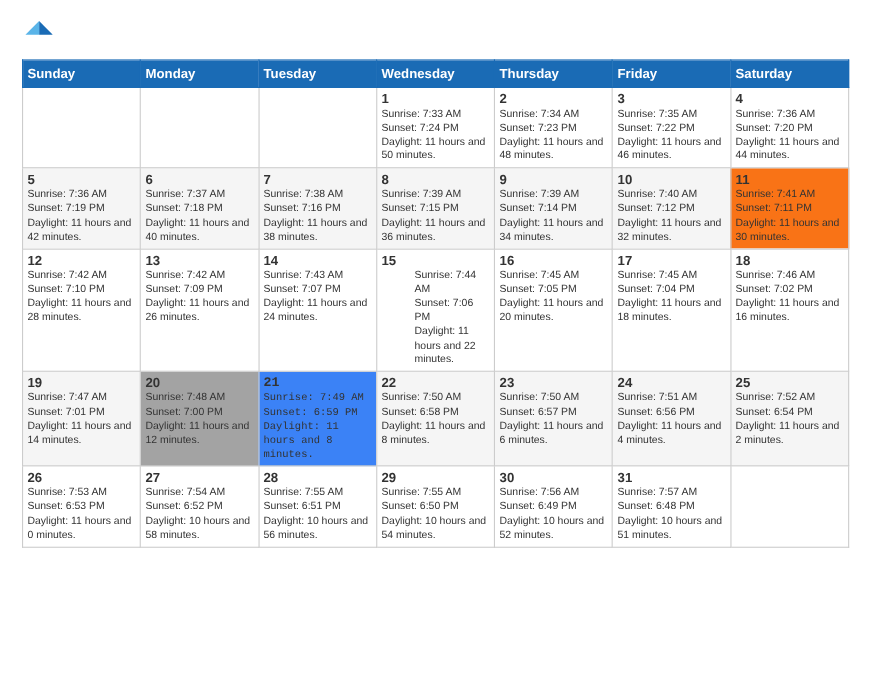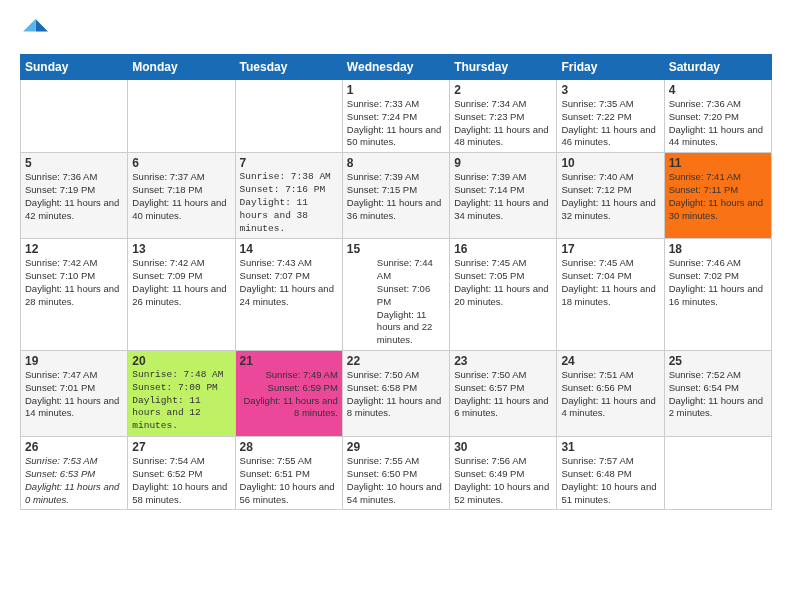--- a/index.html
+++ b/index.html
@@ -173,21 +173,21 @@
 Daylight: 11 hours and 42 minutes.</div>
           </td>
           <td style="background: rgb(245, 245, 245);">
             <span class="day-number">6</span>
             <div class="day-info" style="white-space: pre-line;">Sunrise: 7:37 AM
 Sunset: 7:18 PM
 Daylight: 11 hours and 40 minutes.</div>
           </td>
           <td style="background: rgb(245, 245, 245);">
             <span class="day-number">7</span>
-            <div class="day-info" style="white-space: pre-line; font-family: Liberation Mono, monospace;">Sunrise: 7:38 AM
+            <div class="day-info" style="white-space: pre-line;">Sunrise: 7:38 AM
 Sunset: 7:16 PM
 Daylight: 11 hours and 38 minutes.</div>
           </td>
           <td style="background: rgb(245, 245, 245);">
             <span class="day-number">8</span>
             <div class="day-info" style="white-space: pre-line;">Sunrise: 7:39 AM
 Sunset: 7:15 PM
 Daylight: 11 hours and 36 minutes.</div>
           </td>
           <td style="background: rgb(245, 245, 245);">
@@ -253,29 +253,29 @@
 Daylight: 11 hours and 16 minutes.</div>
           </td>
         </tr>
         <tr>
           <td style="background: rgb(245, 245, 245);">
             <span class="day-number">19</span>
             <div class="day-info" style="white-space: pre-line;">Sunrise: 7:47 AM
 Sunset: 7:01 PM
 Daylight: 11 hours and 14 minutes.</div>
           </td>
-          <td style="background: #bef264;">
+          <td style="background: #a3a3a3;">
             <span class="day-number">20</span>
-            <div class="day-info" style="white-space: pre-line; font-family: Liberation Mono, monospace;">Sunrise: 7:48 AM
+            <div class="day-info" style="white-space: pre-line;">Sunrise: 7:48 AM
 Sunset: 7:00 PM
 Daylight: 11 hours and 12 minutes.</div>
           </td>
-          <td style="background: #ec4899;">
+          <td style="background: #3b82f6; font-family: Liberation Mono, monospace;">
             <span class="day-number">21</span>
-            <div class="day-info" style="white-space: pre-line; text-align: right;">Sunrise: 7:49 AM
+            <div class="day-info" style="white-space: pre-line;">Sunrise: 7:49 AM
 Sunset: 6:59 PM
 Daylight: 11 hours and 8 minutes.</div>
           </td>
           <td style="background: rgb(245, 245, 245);">
             <span class="day-number">22</span>
             <div class="day-info" style="white-space: pre-line;">Sunrise: 7:50 AM
 Sunset: 6:58 PM
 Daylight: 11 hours and 8 minutes.</div>
           </td>
           <td style="background: rgb(245, 245, 245);">
@@ -293,21 +293,21 @@
           <td style="background: rgb(245, 245, 245);">
             <span class="day-number">25</span>
             <div class="day-info" style="white-space: pre-line;">Sunrise: 7:52 AM
 Sunset: 6:54 PM
 Daylight: 11 hours and 2 minutes.</div>
           </td>
         </tr>
         <tr>
           <td>
             <span class="day-number">26</span>
-            <div class="day-info" style="white-space: pre-line; font-style: italic;">Sunrise: 7:53 AM
+            <div class="day-info" style="white-space: pre-line;">Sunrise: 7:53 AM
 Sunset: 6:53 PM
 Daylight: 11 hours and 0 minutes.</div>
           </td>
           <td>
             <span class="day-number">27</span>
             <div class="day-info" style="white-space: pre-line;">Sunrise: 7:54 AM
 Sunset: 6:52 PM
 Daylight: 10 hours and 58 minutes.</div>
           </td>
           <td>

